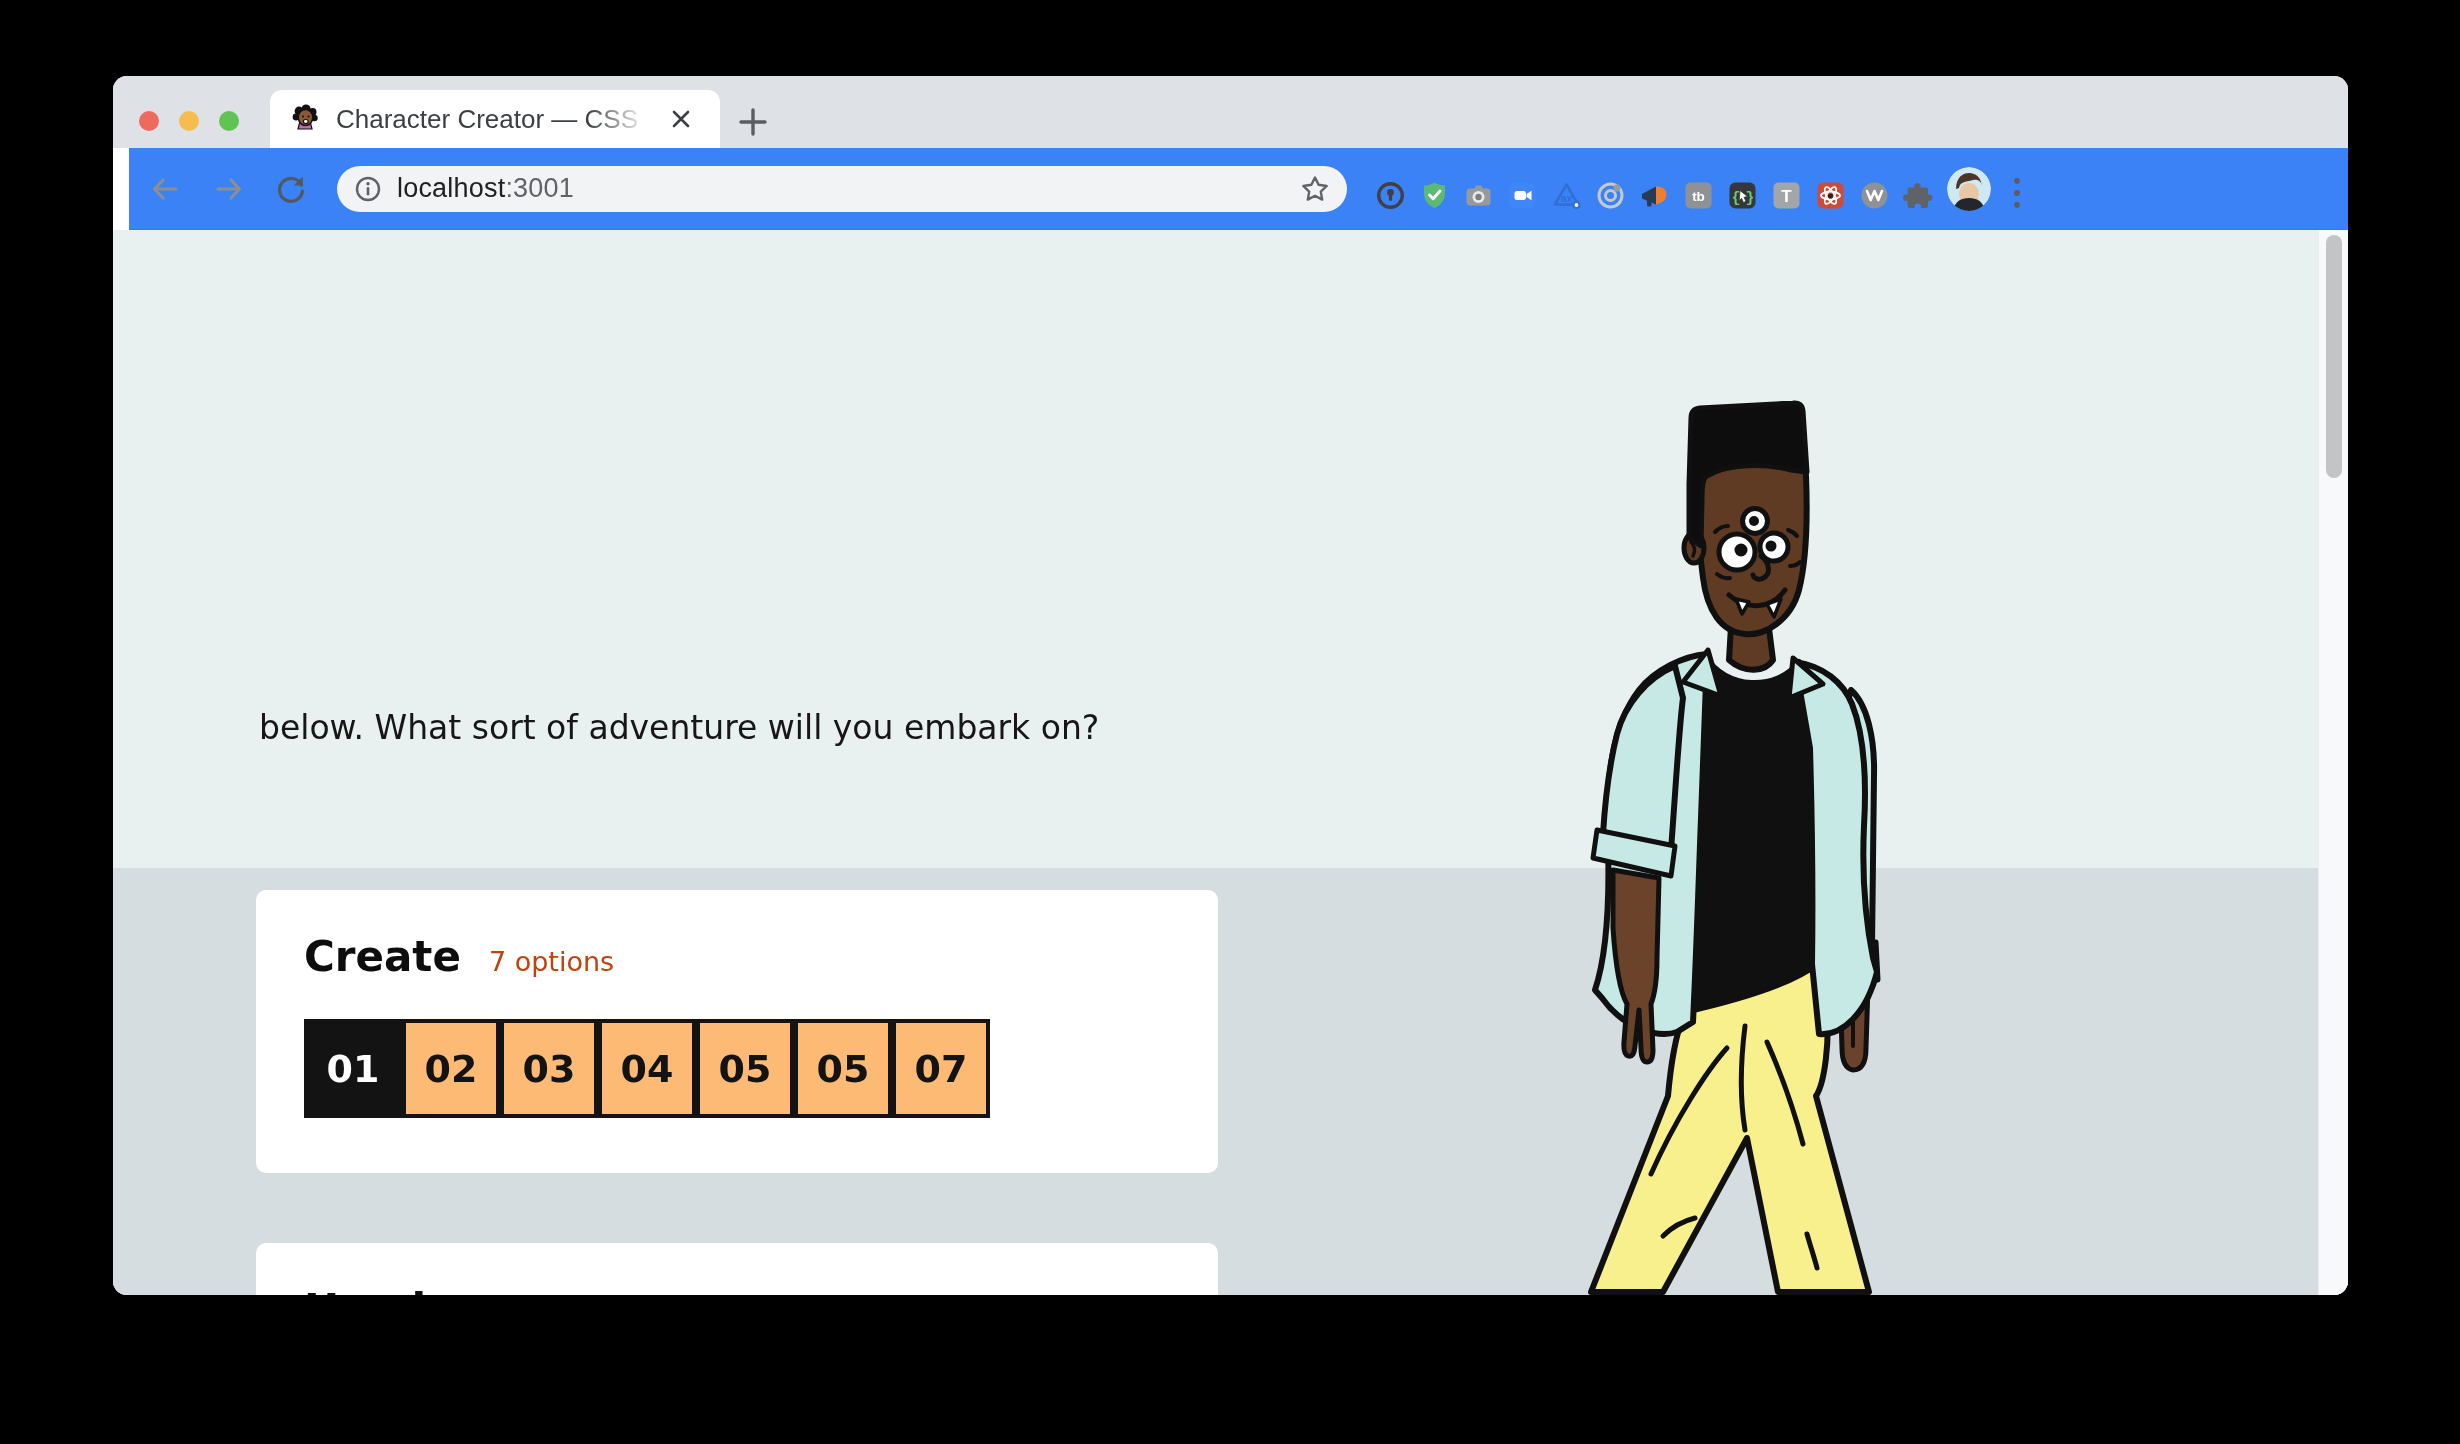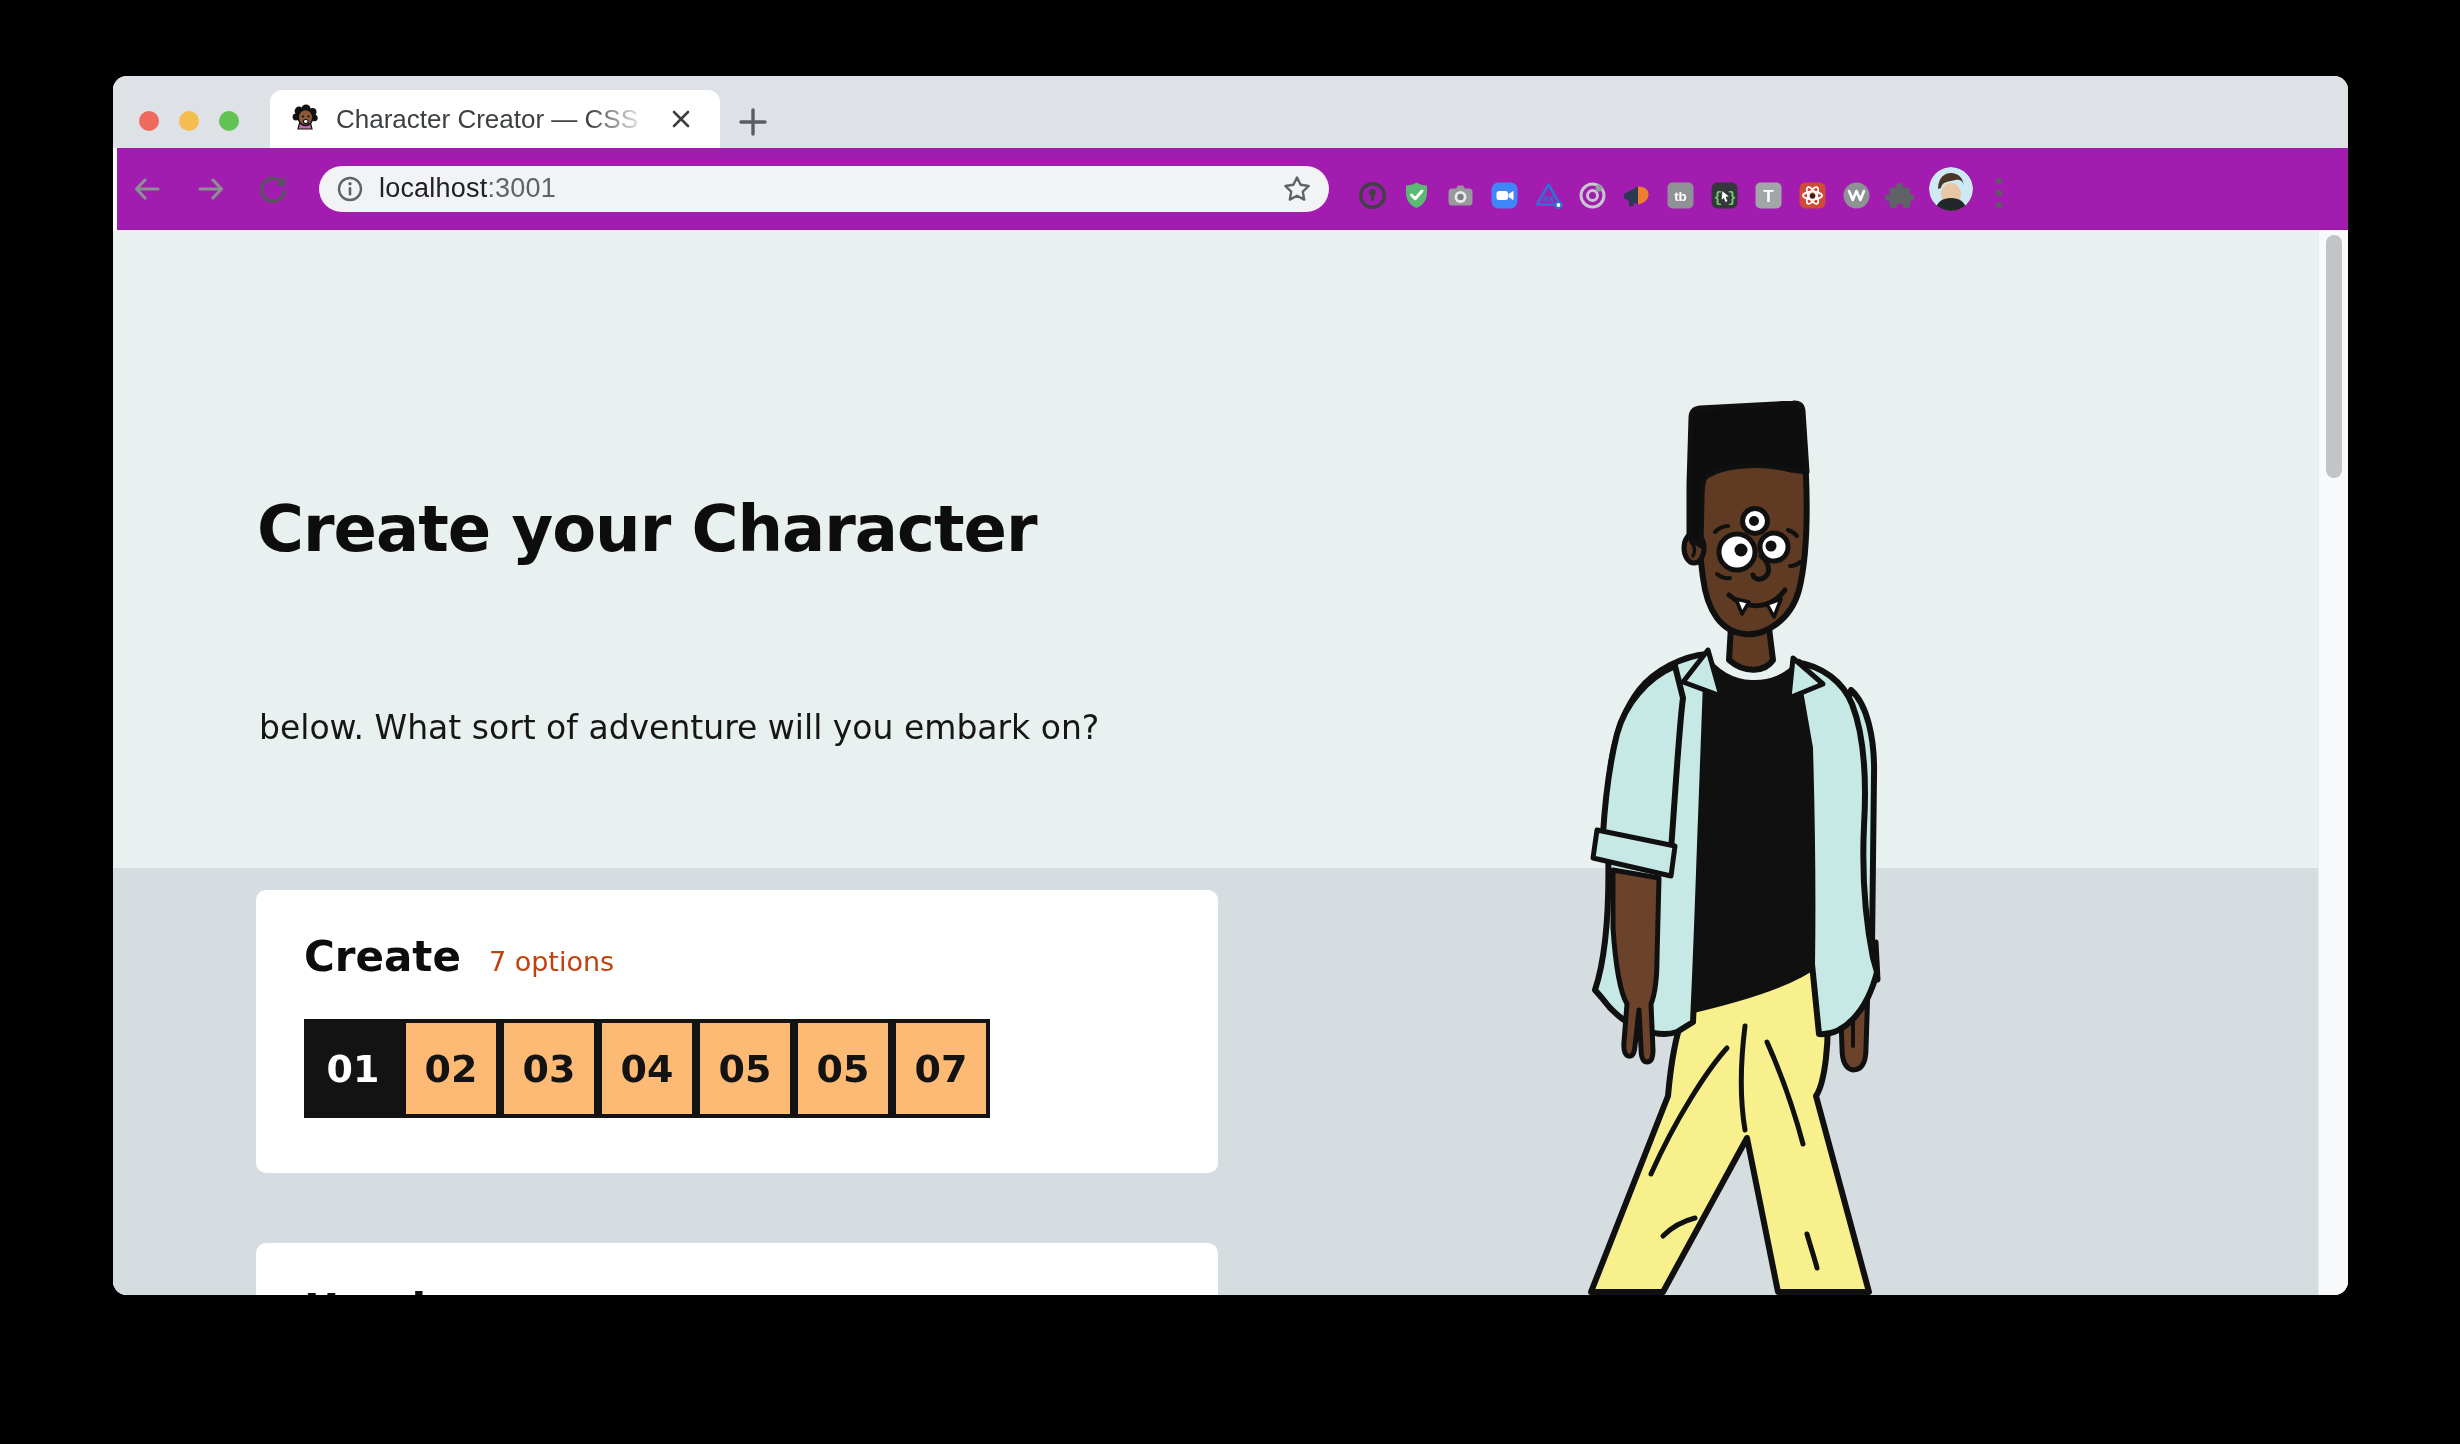--- a/index.html
+++ b/index.html
@@ -22,22 +22,22 @@
   .tab-title-wrap { position:relative; margin-left:16px; width:322px; overflow:hidden;
                     white-space:nowrap; font-size:26px; color:#3c4043; }
   .tab-title-wrap::after { content:""; position:absolute; right:0; top:0; bottom:0; width:70px;
                     background:linear-gradient(to right, rgba(255,255,255,0), #fff 85%); }
   .tab-close { margin-left:6px; width:34px; height:34px; display:flex; align-items:center;
                justify-content:center; }
   .newtab-btn { position:absolute; left:618px; top:24px; width:44px; height:44px;
                 display:flex; align-items:center; justify-content:center; }
 
   
-  .toolbar { position:absolute; left:4px; top:72px; width:100%; height:82px; background:#a21caf;
-             display:flex; align-items:center; padding:0 30px 0 12px;
+  .toolbar { position:absolute; left:16px; top:72px; width:100%; height:82px; background:#3b82f6;
+             display:flex; align-items:center; padding:0 30px 0 18px;
              border-bottom:1px solid rgba(0,0,0,0.06); }
   .nav-btn { width:36px; height:36px; flex:none; display:flex; align-items:center;
              justify-content:center; }
   .nav-back { margin-right:28px; } .nav-fwd { margin-right:26px; } .nav-reload { margin-right:28px; }
   .omnibox { flex:none; width:1010px; height:46px; background:#f1f3f4; border-radius:23px;
              display:flex; align-items:center; padding:0 16px 0 16px; }
   .omni-info { width:30px; height:30px; flex:none; }
   .omni-url { margin-left:14px; font-size:27px; letter-spacing:0.2px; white-space:nowrap; }
   .omni-host { color:#202124; } .omni-port { color:#5f6368; }
   .omni-spacer { flex:1; }
@@ -226,21 +226,20 @@
             <circle cx="4" cy="17" r="3" fill="#5a5e62"></circle>
             <circle cx="4" cy="29" r="3" fill="#5a5e62"></circle>
         </svg>
       </div>
     </div>
   </div>
 
   <div class="content">
     <div class="controls-bg"></div>
 
-    <h1 class="hero-title">Create your Character</h1>
     <p class="hero-sub"><br><span>below. What sort of adventure will you embark on?</span></p>
 
     <div class="card card-bodies">
       <div class="card-title-row">
         <span class="card-title">Create</span>
         <span class="card-count">7 options</span>
       </div>
       <div class="opt-row">
         <button class="opt-btn selected">01</button>
         <button class="opt-btn">02</button>

